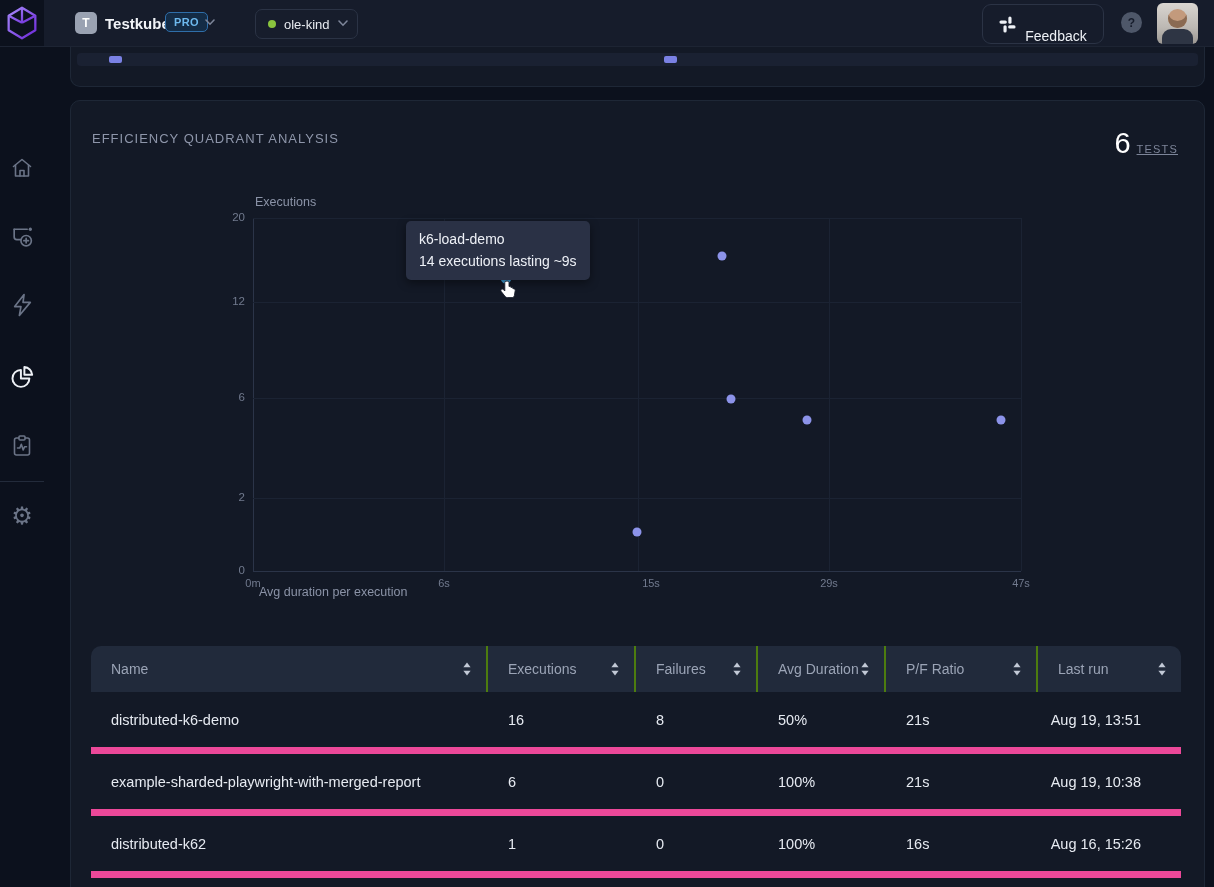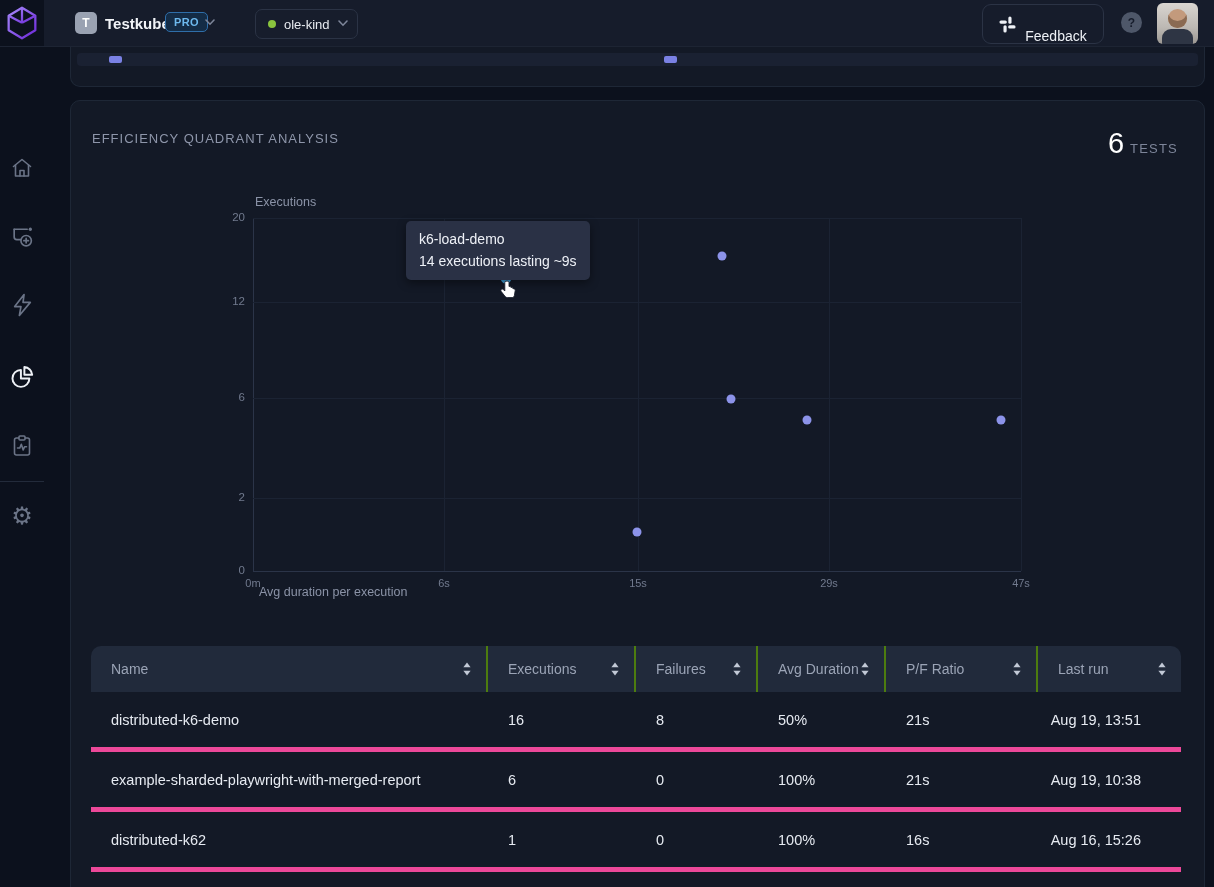--- a/index.html
+++ b/index.html
@@ -39,21 +39,21 @@
   .gear-glyph{font-size:24px;color:#6b7487;line-height:1;font-family:"DejaVu Sans",sans-serif;}
   
   .card-partial{position:absolute;left:70px;top:46px;width:1135px;height:41px;background:#131926;border:1px solid #1e2736;border-top:none;
     border-radius:0 0 10px 10px;box-sizing:border-box;}
   .frag-band{position:absolute;left:6px;right:6px;top:7px;height:13px;background:#1a2132;border-radius:4px;}
   .frag-bar{position:absolute;top:10px;width:13px;height:7px;border-radius:2px;background:#7a81e4;}
   .card{position:absolute;left:70px;top:100px;width:1135px;height:830px;background:#131926;border:1px solid #1e2736;border-radius:10px;box-sizing:border-box;}
   .panel-title{position:absolute;left:21px;top:30px;font-size:13px;letter-spacing:1px;color:#8e96aa;}
   .tests-count{position:absolute;right:26px;top:26px;display:flex;align-items:baseline;gap:6px;}
   .tests-count .num{font-size:29px;color:#fff;font-weight:500;}
-  .tests-count .lbl{font-size:13px;color:#7d8599;letter-spacing:1.2px;}
+  .tests-count .lbl{font-size:11px;color:#7d8599;letter-spacing:1.2px;text-decoration:underline;}
   
   .chart{position:absolute;left:182px;top:117px;width:768px;height:353px;}
   .grid-v{position:absolute;top:0;bottom:0;width:1px;background:#1b2333;}
   .grid-h{position:absolute;left:0;right:0;height:1px;background:#1b2333;}
   .axis-line{background:#2b3448 !important;}
   .ylab{position:absolute;left:-50px;width:42px;text-align:right;font-size:11.5px;color:#717a8e;}
   .xlab{position:absolute;top:359px;transform:translateX(-50%);font-size:11px;color:#717a8e;}
   .axis-title-y{position:absolute;left:184px;top:94px;font-size:12.5px;color:#8b93a7;}
   .axis-title-x{position:absolute;left:188px;top:484px;font-size:12.5px;color:#8b93a7;}
   .pt{position:absolute;width:9px;height:9px;border-radius:50%;background:#8c93e9;transform:translate(-50%,-50%);cursor:pointer;}
@@ -61,21 +61,21 @@
   .tooltip{position:absolute;left:153px;top:3px;background:#2a3145;border-radius:5px;padding:7px 13px 8px 13px;white-space:nowrap;
     box-shadow:0 3px 10px rgba(0,0,0,.45);z-index:3;}
   .tooltip .tt-line{display:block;font-size:14px;color:#eef1f7;line-height:22px;}
   .cursor{position:absolute;left:247px;top:62px;z-index:4;}
   
   .table{position:absolute;left:20px;top:545px;width:1090px;}
   .thead{display:grid;grid-template-columns:397px 148px 122px 128px 152px 143px;background:#212a3b;border-radius:10px 10px 0 0;height:46px;}
   .th{display:flex;align-items:center;justify-content:space-between;padding:0 14px 0 20px;font-size:14px;color:#9ba4b6;
     border-right:2px solid #4d7c0f;cursor:pointer;}
   .th:last-child{border-right:none;}
-  .trow{display:grid;grid-template-columns:397px 148px 122px 128px 152px 143px;height:55px;border-top:5px solid #ec4899;cursor:pointer;}
+  .trow{display:grid;grid-template-columns:397px 148px 122px 128px 152px 143px;height:55px;border-top:7px solid #ec4899;cursor:pointer;}
   .trow:first-child{border-top:none;}
   .td{display:flex;align-items:center;padding-left:20px;font-size:14.5px;color:#e6eaf1;}
   .td.last{justify-content:flex-end;padding-left:0;padding-right:40px;}
 </style>
 </head>
 <body>
 
 <div class="topbar">
   <div class="logo-box">
     <svg width="32" height="36" viewBox="0 0 24 26">
@@ -194,21 +194,21 @@
       <span class="tt-line">14 executions lasting ~9s</span>
     </div>
     <svg class="cursor" width="19" height="21" viewBox="0 0 19 21">
       <path d="M6.2 1.2 C5.4 1.2 4.8 1.8 4.8 2.6 V11 L3.2 9.4 C2.5 8.8 1.4 9 1 9.8 C0.7 10.4 0.9 11.1 1.3 11.6 L5.2 16.6 C5.7 17.2 6.5 17.6 7.3 17.6 H12 C13.2 17.6 14.2 16.7 14.4 15.5 L15.2 10.6 C15.4 9.6 14.6 8.7 13.6 8.7 H13 C13 8 12.4 7.5 11.7 7.5 H11 C10.9 6.9 10.3 6.5 9.7 6.5 H9 V2.6 C9 1.8 8.4 1.2 7.6 1.2 Z" fill="#ffffff" stroke="#1a1f2c" stroke-width="0.9"></path>
     </svg>
   <div class="grid-v axis-line" style="left: 0px;"></div>
       <div class="xlab" style="left: 0px;">0m</div>
       <div class="grid-v" style="left: 191px;"></div>
       <div class="xlab" style="left: 191px;">6s</div>
       <div class="grid-v" style="left: 385px;"></div>
-      <div class="xlab" style="left: 385px;">15s</div>
+      <div class="xlab" style="left: 398px;">15s</div>
       <div class="grid-v" style="left: 576px;"></div>
       <div class="xlab" style="left: 576px;">29s</div>
       <div class="grid-v" style="left: 768px;"></div>
       <div class="xlab" style="left: 768px;">47s</div>
       <div class="grid-h" style="top: 0px;"></div>
       <div class="ylab" style="top: -7px;">20</div>
       <div class="grid-h" style="top: 84px;"></div>
       <div class="ylab" style="top: 77px;">12</div>
       <div class="grid-h" style="top: 180px;"></div>
       <div class="ylab" style="top: 173px;">6</div>

